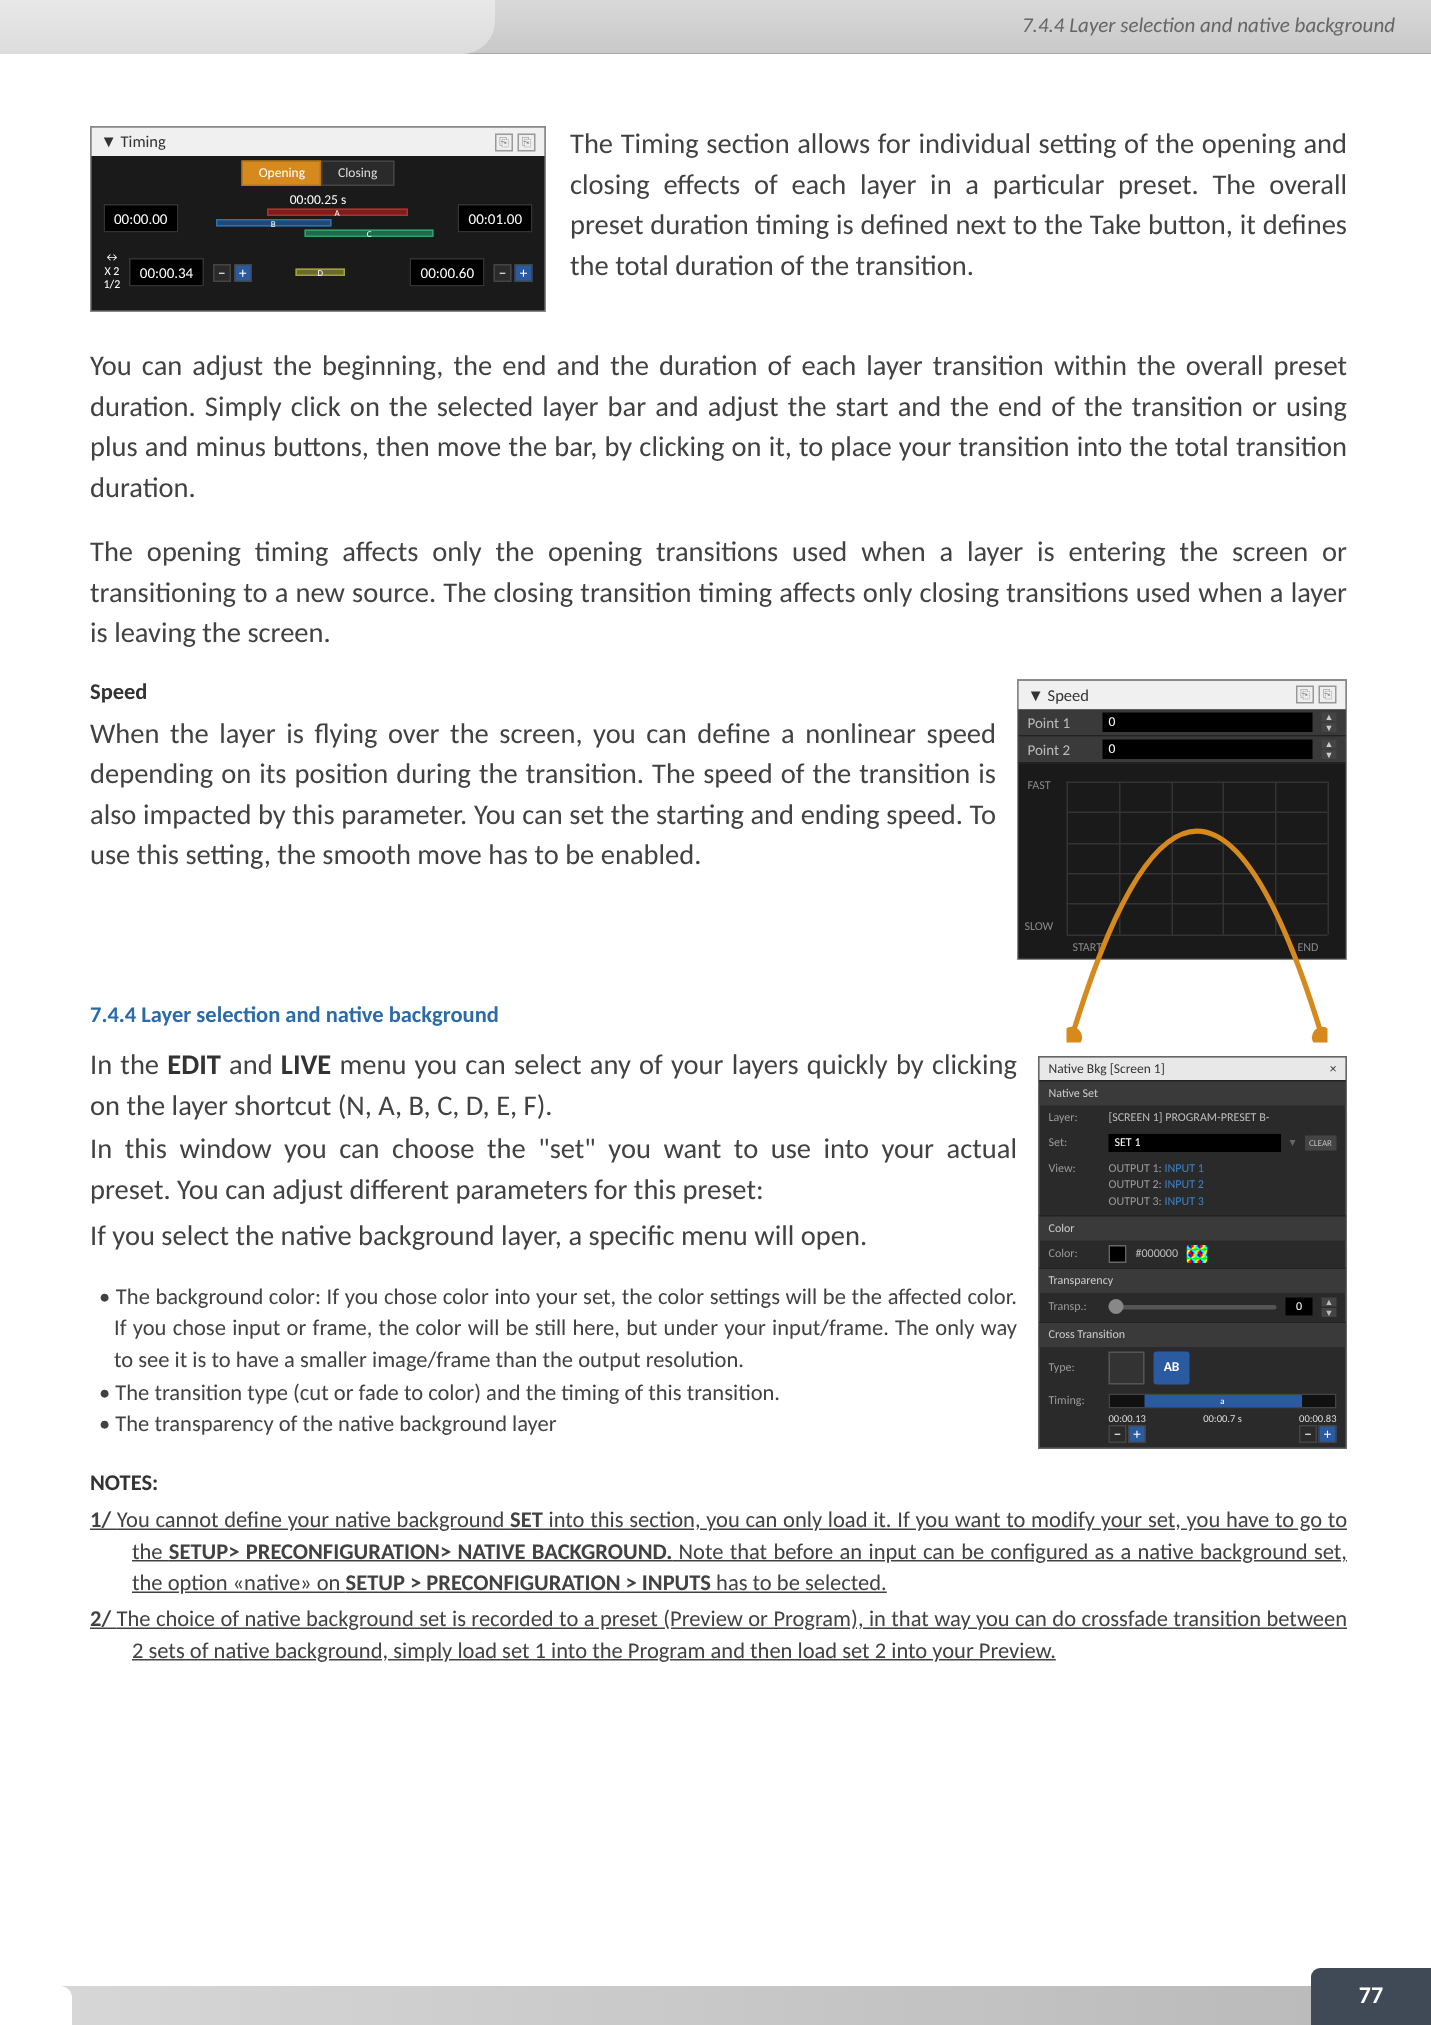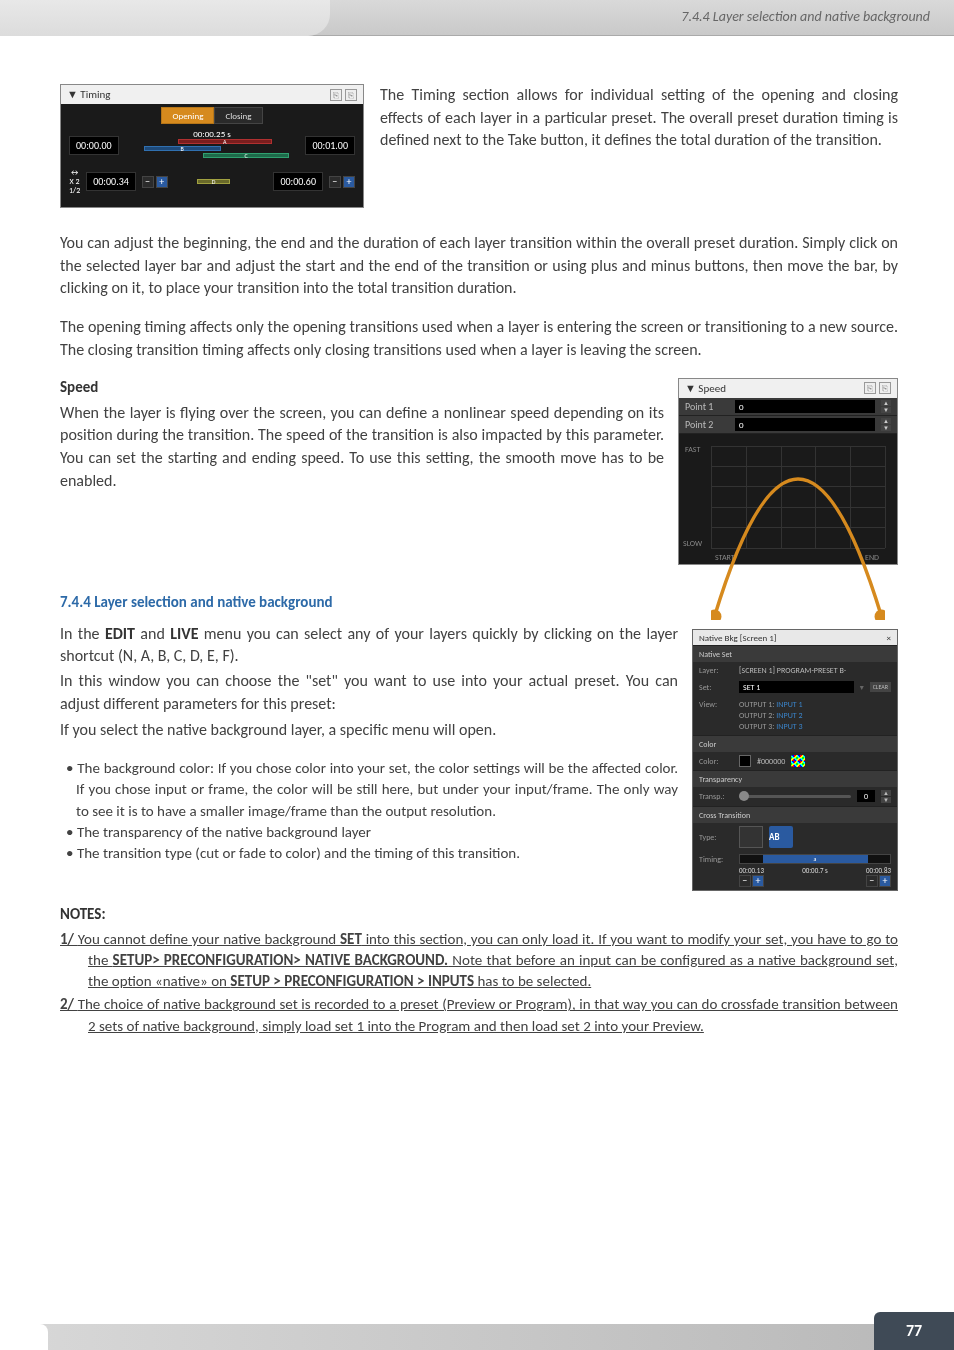--- a/index.html
+++ b/index.html
@@ -70,21 +70,21 @@
   .bars { position: relative; height: 22px; }
   .bar { position: absolute; height: 5px; border: 1px solid; font-size: 6px; text-align: center; line-height: 5px; }
   .bottom-row { display: flex; align-items: center; padding: 2px 8px 4px; gap: 6px; }
   .ctrl-stack { font-size: 8px; color: #fff; line-height: 9px; text-align: center; }
   .pm-btns { display: flex; gap: 2px; }
   .pm-btns span { width: 12px; height: 12px; background: #2b2b2b; border: 1px solid #444; text-align: center; line-height: 10px; font-size: 10px; }
   .pm-btns .minus { color: #fff; }
   .pm-btns .plus { background: #2a5aa0; color: #fff; }
   .flex1 { flex: 1; }
 
-  .para { font-size: 16px; line-height: 1.42; color: #424242; text-align: justify; margin-bottom: 16px; }
+  .para { font-size: 19px; line-height: 1.42; color: #424242; text-align: justify; margin-bottom: 16px; }
   .para strong { color: #333; }
   h3.sect { font-weight: bold; font-size: 15px; color: #333; margin-bottom: 6px; }
   .section-title { color: #2d6aa8; font-weight: bold; font-size: 15px; margin: 28px 0 12px; }
   .clear { clear: both; }
   .bullets { font-size: 15px; line-height: 1.42; color: #424242; }
   .bullets li { list-style: none; padding-left: 16px; text-indent: -10px; text-align: justify; }
   .bullets li::before { content: "• "; }
 
   
   .speed-panel {
@@ -128,21 +128,21 @@
   .np-title { background: #e8e8e8; color: #333; padding: 2px 6px; font-size: 9px; display: flex; justify-content: space-between; }
   .np-sec { background: #3a3a3a; padding: 3px 6px; font-size: 8px; color: #ccc; border-top: 1px solid #222; }
   .np-row { display: flex; padding: 3px 6px; gap: 6px; align-items: center; }
   .np-row .lbl { width: 34px; color: #999; }
   .np-row .val { flex: 1; }
   .np-input { background: #000; color: #fff; padding: 1px 4px; font-size: 8px; flex: 1; }
   .color-swatch { width: 12px; height: 12px; background: #000; border: 1px solid #666; }
   .color-picker { width: 14px; height: 12px; background: repeating-conic-gradient(#f00 0 10%, #ff0 10% 20%, #0f0 20% 30%, #0ff 30% 40%, #00f 40% 50%) 0 0/6px 6px; border-radius: 2px; }
   .slider-track { flex: 1; height: 3px; background: #555; position: relative; border-radius: 2px; }
   .slider-thumb { position: absolute; width: 10px; height: 10px; background: #888; border-radius: 50%; top: -4px; left: 0; }
-  .ab-btn { width: 24px; height: 22px; background: #2a5aa0; color: #fff; font-weight: bold; text-align: left; line-height: 22px; font-size: 9px; border-radius: 2px; }
+  .ab-btn { width: 24px; height: 22px; background: #2a5aa0; color: #fff; font-weight: bold; text-align: center; line-height: 22px; font-size: 9px; border-radius: 2px; }
   .np-timing { padding: 4px 6px; }
   .np-track { height: 10px; background: #111; border: 1px solid #444; margin-bottom: 2px; position: relative; }
   .np-track .seg { position: absolute; height: 100%; background: #2a5aa0; }
   .np-times { display: flex; justify-content: space-between; font-size: 7px; color: #ddd; }
 
   .notes-list { font-size: 15px; line-height: 1.42; color: #424242; text-align: justify; text-decoration: underline; }
   .notes-list .note-item { padding-left: 28px; text-indent: -28px; margin-bottom: 2px; }
 
   .footer {
     position: absolute;
@@ -373,22 +373,22 @@
     </div>
   </div>
 
   <p class="para" style="margin-bottom:2px;">
     <span>In the </span><strong>EDIT</strong><span> and </span><strong>LIVE</strong><span> menu you can select any of your layers quickly by clicking on the layer shortcut (N, A, B, C, D, E, F).</span>
   </p>
   <p class="para" style="margin-bottom:4px;">In this window you can choose the "set" you want to use into your actual preset. You can adjust different parameters for this preset:</p>
   <p class="para">If you select the native background layer, a specific menu will open.</p>
   <ul class="bullets">
     <li>The background color: If you chose color into your set, the color settings will be the affected color. If you chose input or frame, the color will be still here, but under your input/frame. The only way to see it is to have a smaller image/frame than the output resolution.</li>
+    <li>The transition type (cut or fade to color) and the timing of this transition.</li>
     <li>The transparency of the native background layer</li>
-    <li>The transition type (cut or fade to color) and the timing of this transition.</li>
   </ul>
   <div class="clear"></div>
 
   <h3 class="sect" style="margin-top:14px;">NOTES:</h3>
   <div class="notes-list">
     <div class="note-item">
       <strong>1/ </strong><span>You cannot define your native background </span><strong>SET</strong><span> into this section, you can only load it. If you want to modify your set, you have to go to the </span><strong>SETUP&gt; PRECONFIGURATION&gt; NATIVE BACKGROUND.</strong><span> Note that before an input can be configured as a native background set, the option «native» on </span><strong>SETUP &gt; PRECONFIGURATION &gt; INPUTS</strong><span> has to be selected.</span>
     </div>
     <div class="note-item">
       <strong>2/ </strong><span>The choice of native background set is recorded to a preset (Preview or Program), in that way you can do crossfade transition between 2 sets of native background, simply load set 1 into the Program and then load set 2 into your Preview.</span>

